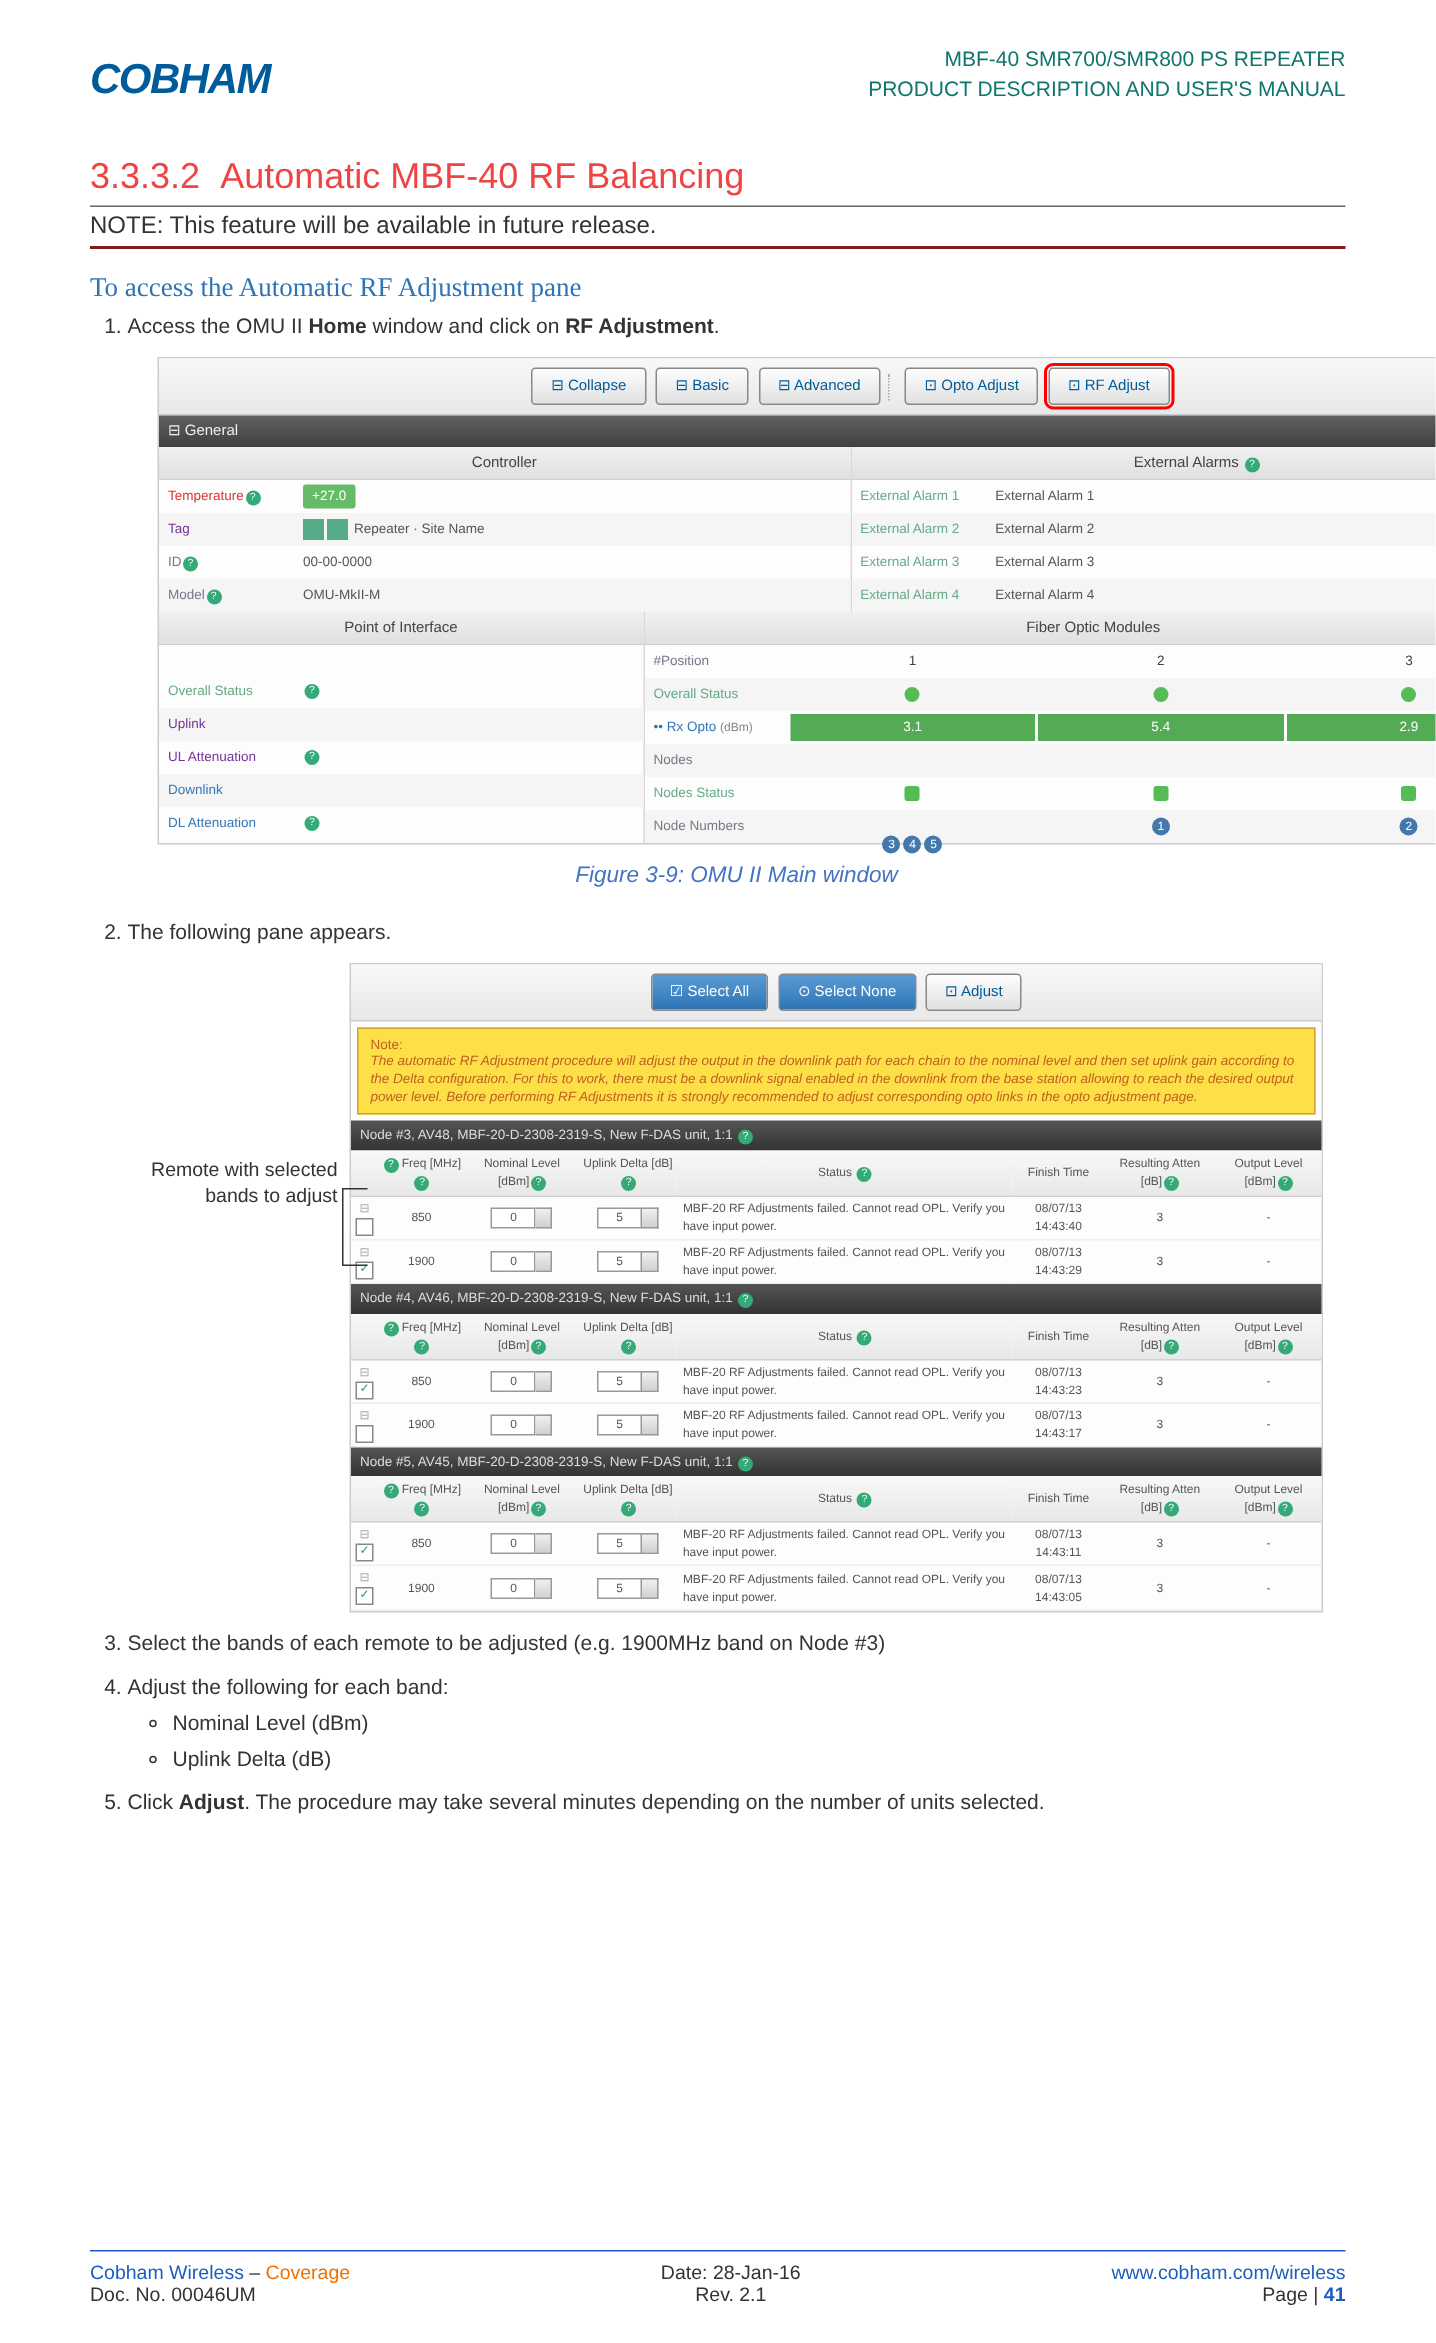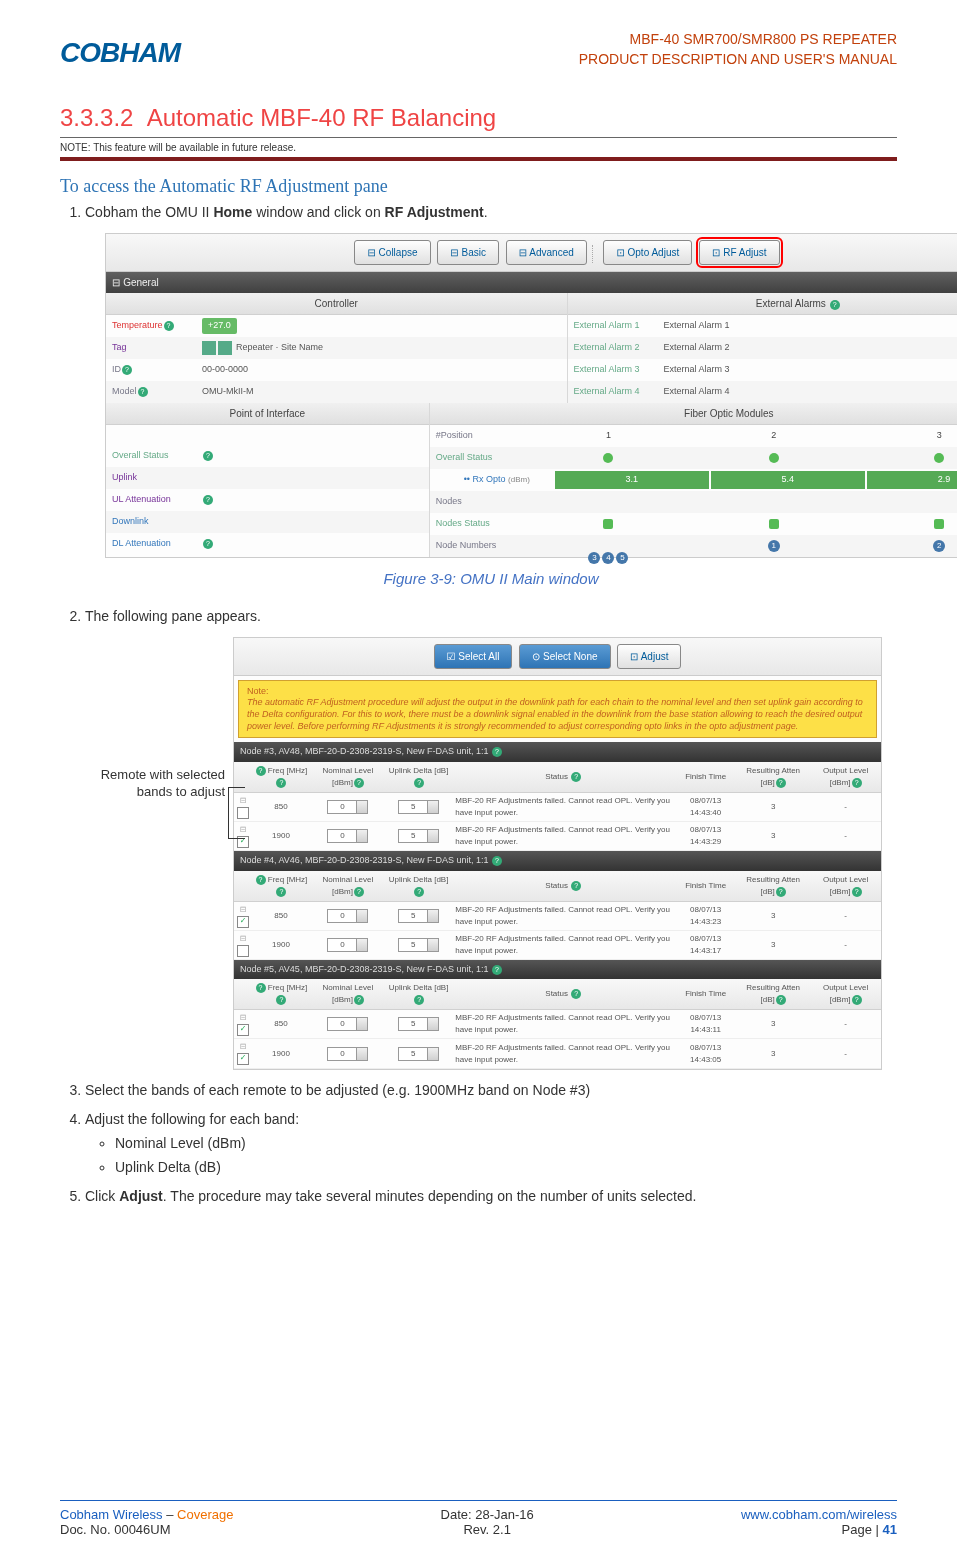--- a/index.html
+++ b/index.html
@@ -25,36 +25,36 @@
   .logo {
     font-family: Arial, sans-serif;
     font-size: 28px;
     font-weight: bold;
     font-style: italic;
     color: #005b9a;
     letter-spacing: -1px;
   }
   .header-right {
     text-align: right;
-    color: #c2410c;
+    color: #0f766e;
     font-size: 14px;
     line-height: 1.4;
   }
   h2.section {
     font-family: Arial, sans-serif;
     font-weight: normal;
     font-size: 24px;
     margin: 30px 0 5px 0;
     color: #ef4444;
   }
   .note-box {
     border-top: 1px solid #666;
-    border-bottom: 4px solid #7f1d1d;
+    border-bottom: 2px solid #7f1d1d;
     padding: 4px 0;
-    font-size: 10px;
+    font-size: 16px;
     margin-bottom: 15px;
   }
   .blue-heading {
     color: #2E74B5;
     font-size: 18px;
     margin: 10px 0 5px 0;
     font-family: Verdana;
   }
   ol.main-list {
     margin: 5px 0;
@@ -286,21 +286,21 @@
 <h2 class="section">
   <span>3.3.3.2</span>&nbsp;&nbsp;<span>Automatic MBF-40 RF Balancing</span>
 </h2>
 
 <div class="note-box">NOTE: This feature will be available in future release.</div>
 
 <div class="blue-heading">To access the Automatic RF Adjustment pane</div>
 
 <ol class="main-list">
   <li>
-    <span>Cobham the OMU II </span><span class="bold">Home</span><span> window and click on </span><span class="bold">RF Adjustment</span><span>.</span>
+    <span>Access the OMU II </span><span class="bold">Home</span><span> window and click on </span><span class="bold">RF Adjustment</span><span>.</span>
 
     
     <div class="screenshot">
       <div class="ss-toolbar">
         <span class="ss-btn">⊟ Collapse</span>
         <span class="ss-btn">⊟ Basic</span>
         <span class="ss-btn">⊟ Advanced</span>
         <span style="display:inline-block;width:6px;border-left:1px dotted #aaa;height:18px;vertical-align:middle;"></span>
         <span class="ss-btn">⊡ Opto Adjust</span>
         <span class="ss-btn highlight">⊡ RF Adjust</span>
@@ -383,21 +383,21 @@
                 <span style="flex:1;text-align:center;">2</span>
                 <span style="flex:1;text-align:center;">3</span>
               </div>
           <div class="ss-row alt">
                 <span class="ss-label">Overall Status</span>
                 <span style="flex:1;text-align:center;"><span class="dot"></span></span>
                 <span style="flex:1;text-align:center;"><span class="dot"></span></span>
                 <span style="flex:1;text-align:center;"><span class="dot"></span></span>
               </div>
           <div class="ss-row">
-                <span class="ss-label" style="color:#37b;margin-left:28px;">•• Rx Opto <span style="color:#888;font-size:8px;">(dBm)</span></span>
+                <span class="ss-label" style="color:#37b;">•• Rx Opto <span style="color:#888;font-size:8px;">(dBm)</span></span>
                 <span class="green-cell">3.1</span>
                 <span class="green-cell">5.4</span>
                 <span class="green-cell">2.9</span>
               </div>
           <div class="ss-row alt">
                 <span class="ss-label gray">Nodes</span>
               </div>
           <div class="ss-row">
                 <span class="ss-label">Nodes Status</span>
                 <span style="flex:1;text-align:center;"><span class="dot" style="border-radius:2px;"></span></span>

